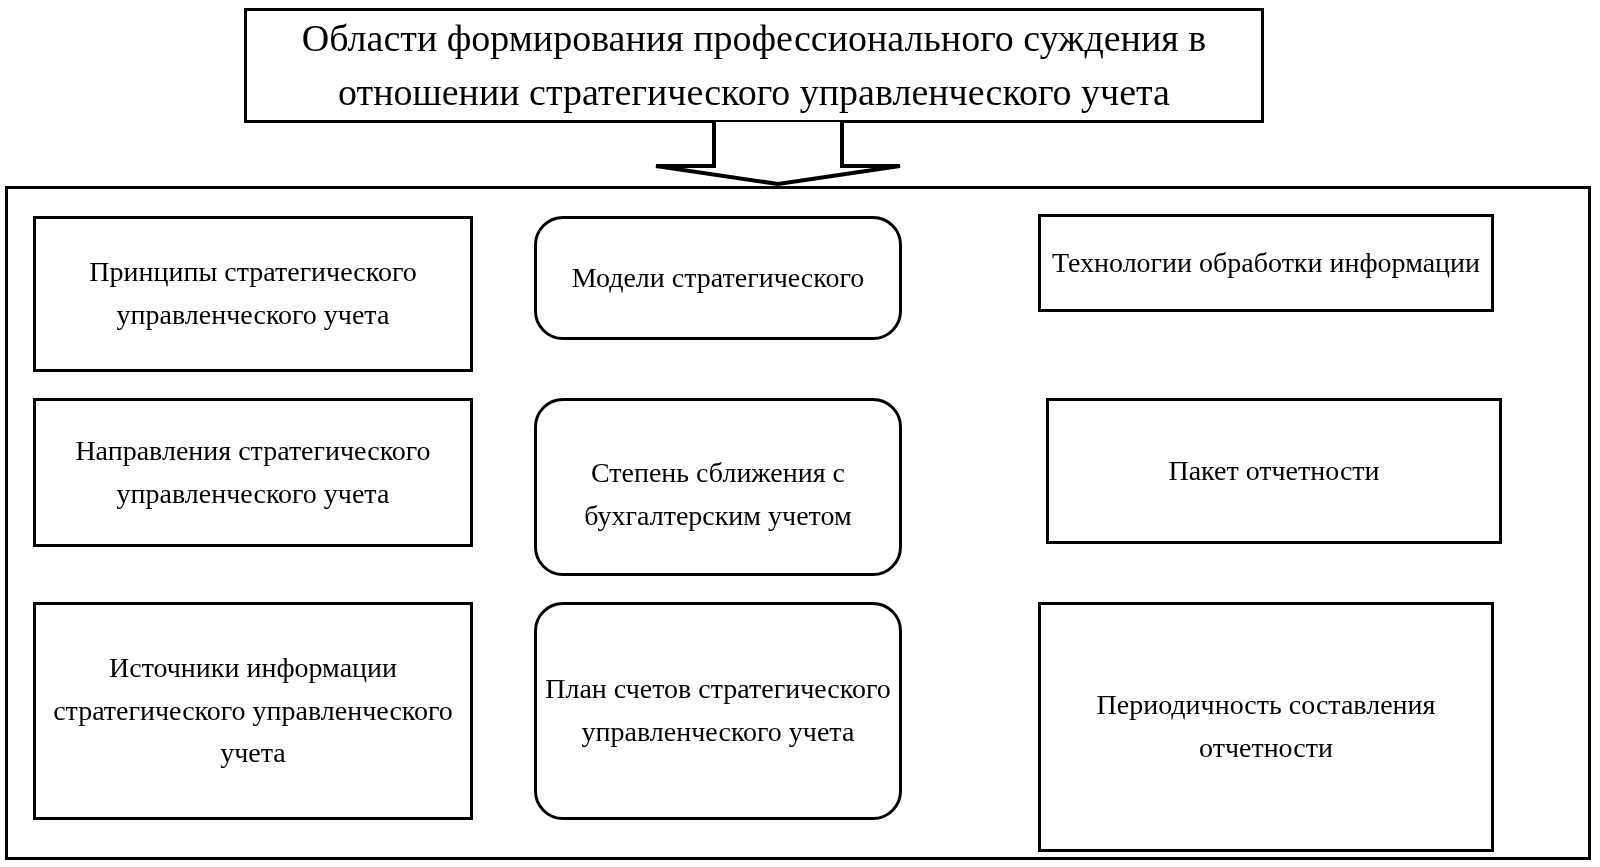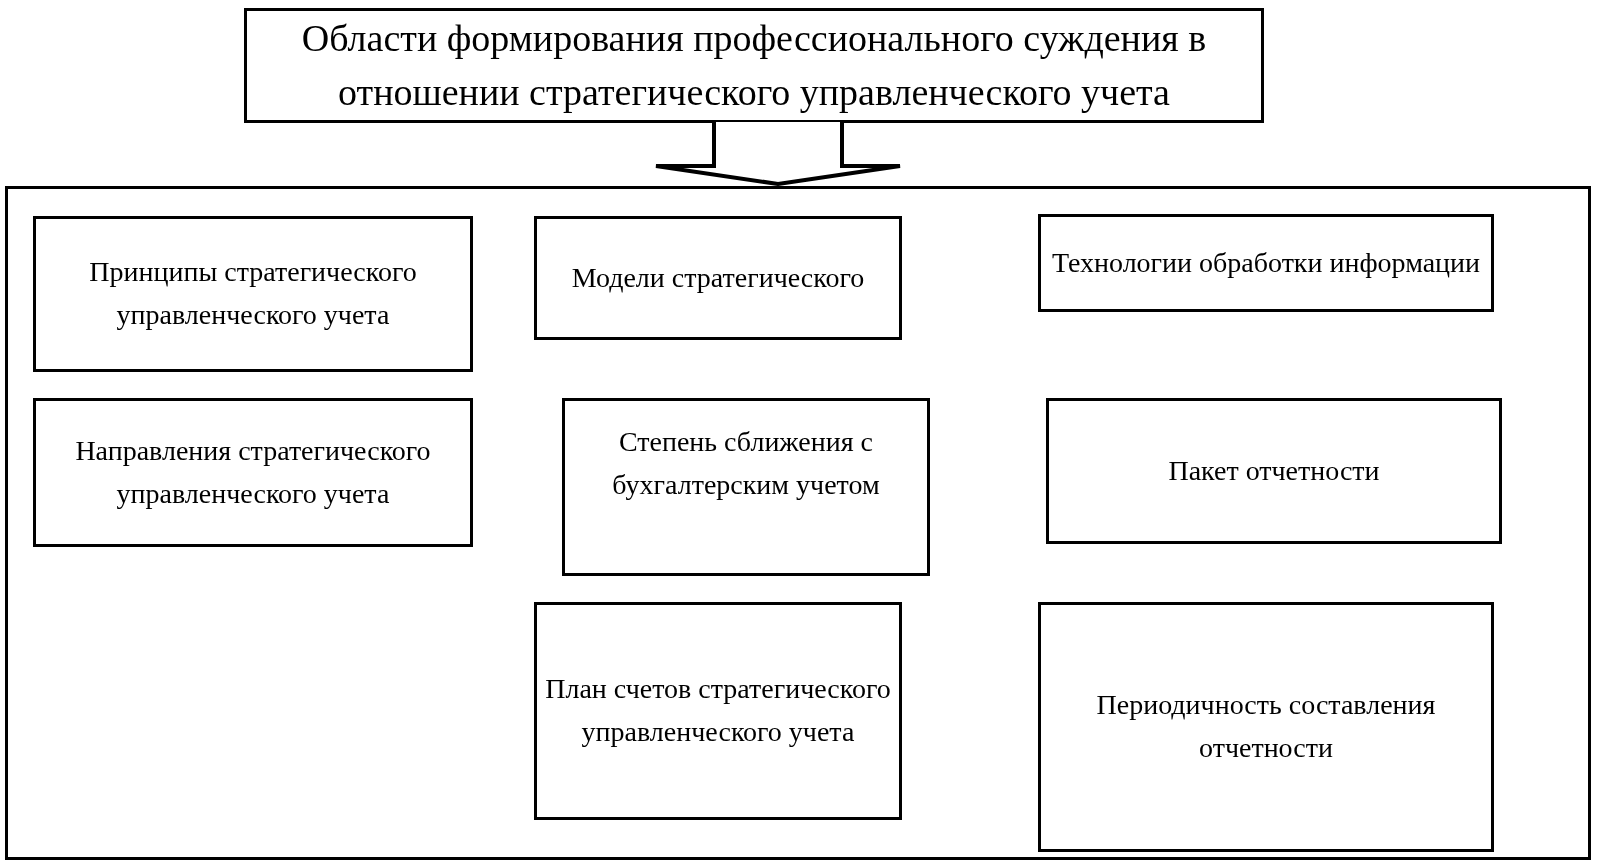--- a/index.html
+++ b/index.html
@@ -63,34 +63,34 @@
   }
 
   
   .card {
     position: absolute;
     border: 3px solid #000000;
     box-sizing: border-box;
     background: #ffffff;
     display: flex;
     justify-content: center;
-    padding: 4px 6px;
+    padding: 12px 6px;
   }
   .card.v-center { align-items: center; }
-  .card.v-top    { align-items: flex-start; margin-left: 28px; }
+  .card.v-top    { align-items: center; }
   .card-text {
     font-size: 28px;
     line-height: 1.52;
     text-align: center;
   }
   .card.v-top .card-text { padding-top: 16px; }
 
   
   .col1 { left: 33px;   width: 440px; }
-  .col2 { left: 534px;  width: 368px; }
+  .col2 { left: 534px;  width: 368px; border-radius: 29px; }
   .col3 { left: 1038px; width: 456px; }
 
   
   .r1c1 { top: 216px; height: 156px; }
   .r1c2 { top: 216px; height: 124px; }
   .r1c3 { top: 214px; height: 98px; }
 
   .r2c1 { top: 398px; height: 149px; }
   .r2c2 { top: 398px; height: 178px; }
   .r2c3 { top: 398px; height: 146px; margin-left: 8px; }
@@ -115,20 +115,23 @@
   </div>
 
   <div class="outer-container"></div>
 
   <div class="card col1 r1c1 v-center">
     <div class="card-text">Принципы стратегического управленческого  учета</div>
   </div>
   <div class="card col1 r2c1 v-center">
     <div class="card-text">Направления стратегического управленческого  учета</div>
   </div>
+  <div class="card col1 r3c1 v-center">
+    <div class="card-text">Источники информации стратегического управленческого  учета</div>
+  </div>
 
   <div class="card col2 r1c2 v-center">
     <div class="card-text">Модели стратегического</div>
   </div>
   <div class="card col2 r2c2 v-top">
     <div class="card-text">Степень сближения с бухгалтерским  учетом</div>
   </div>
   <div class="card col2 r3c2 v-center">
     <div class="card-text">План счетов стратегического управленческого  учета</div>
   </div>

